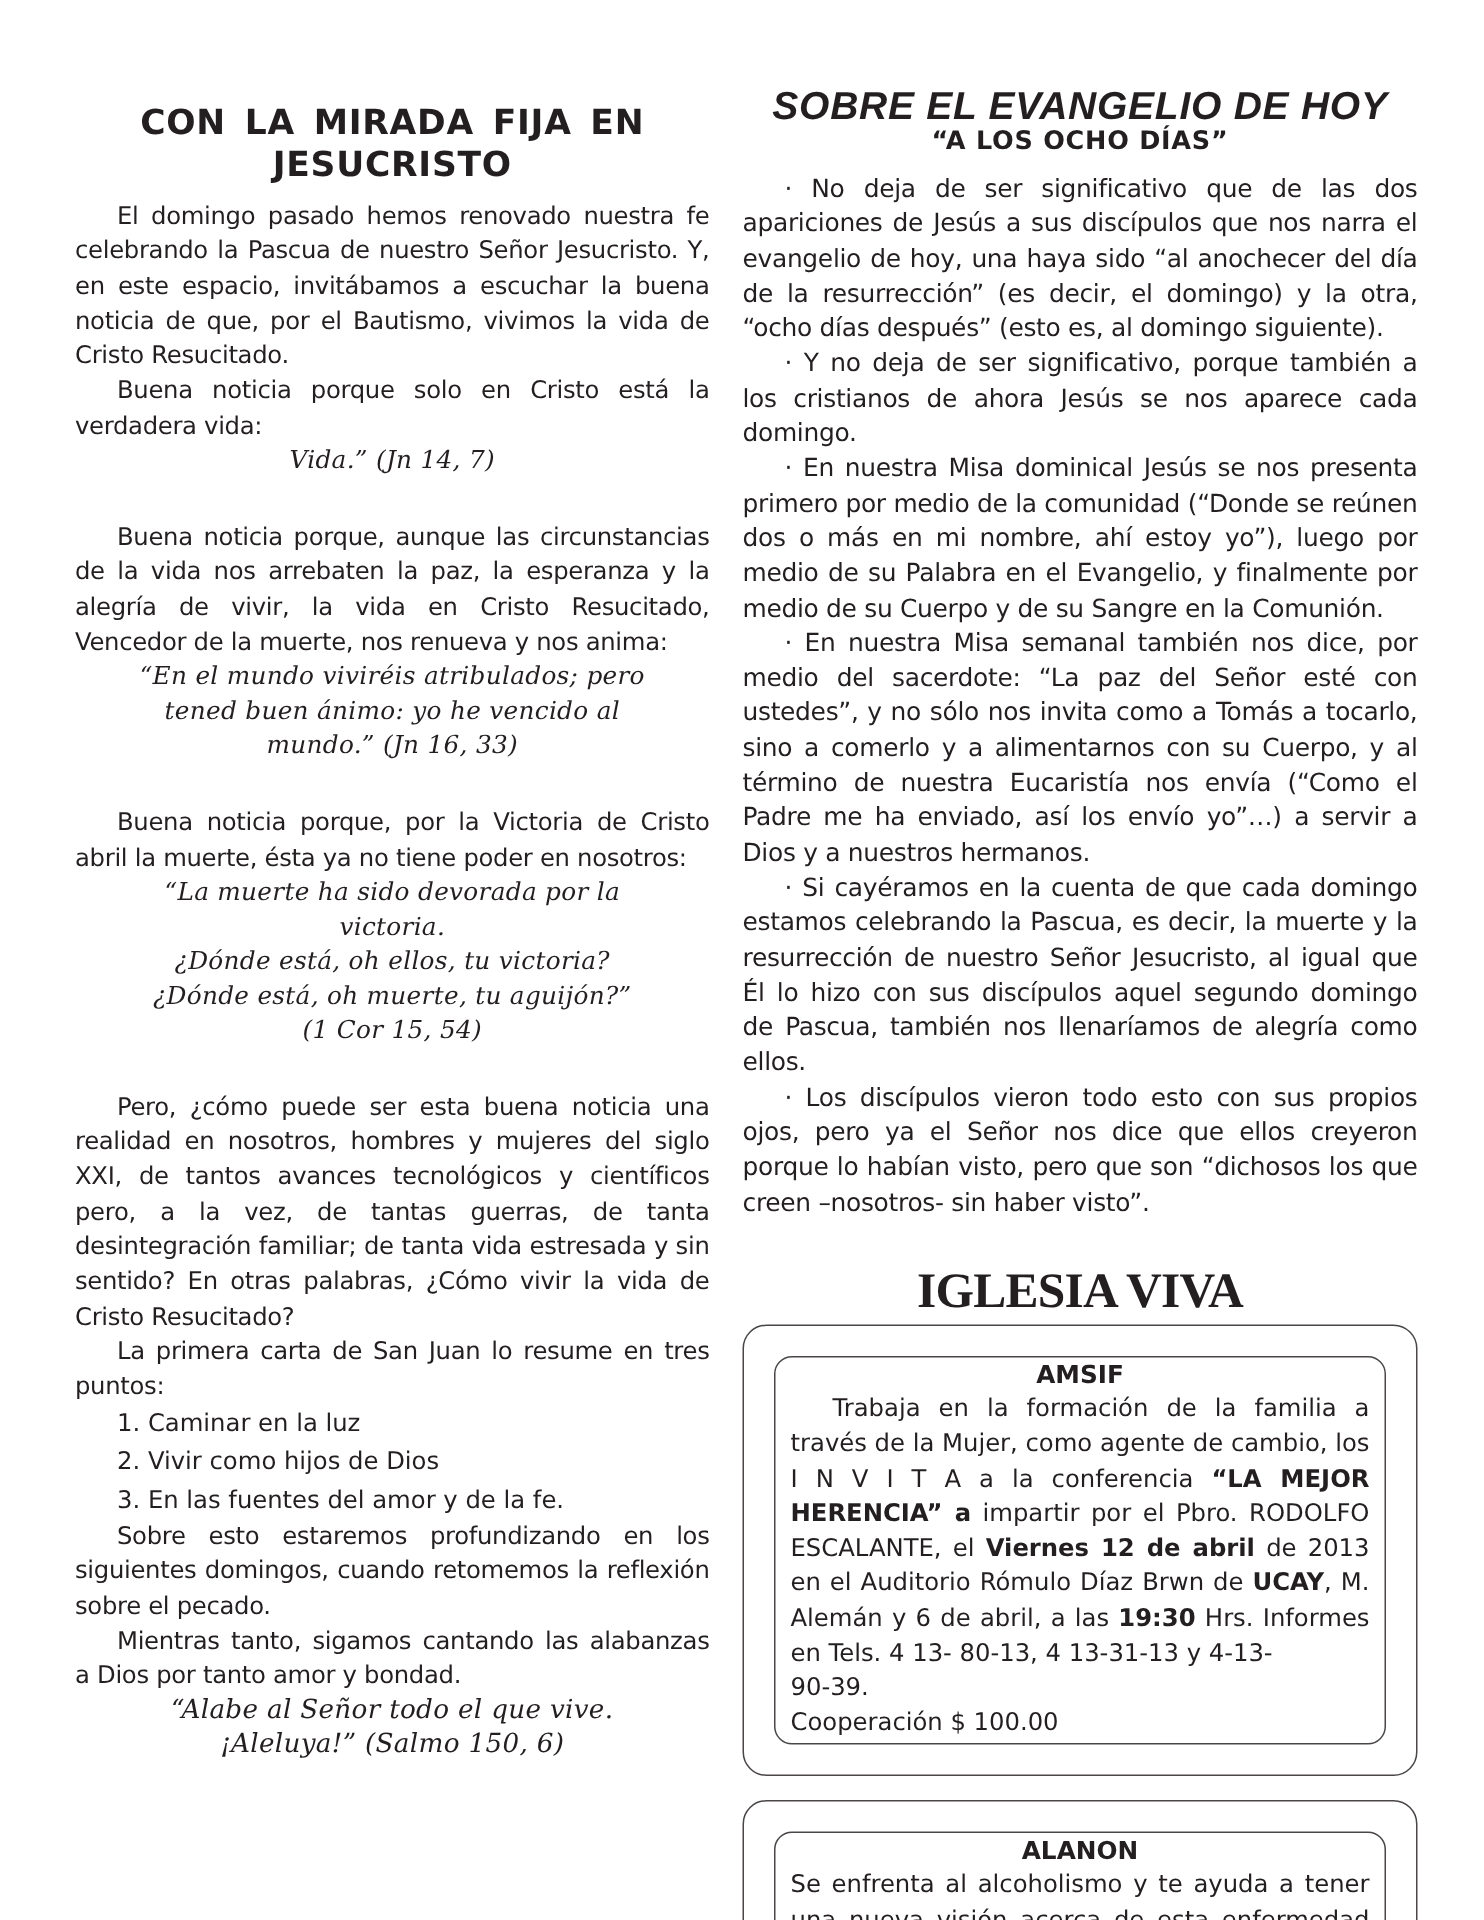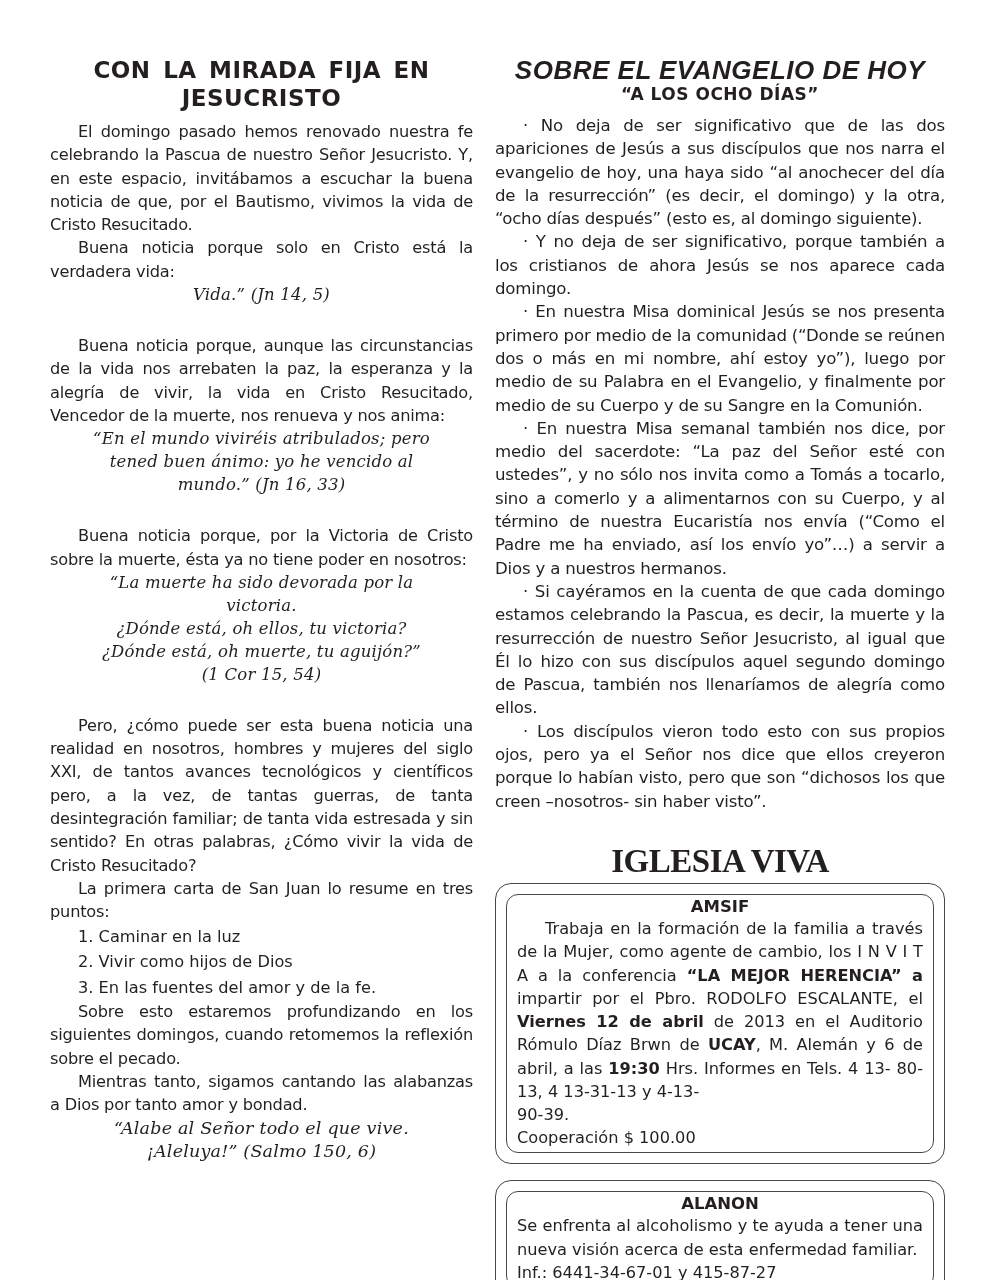--- a/index.html
+++ b/index.html
@@ -7,21 +7,21 @@
     width: 989px; height: 1280px; position: relative; overflow: hidden;
     color: #231f20;
     font-family: "DejaVu Sans", sans-serif;
   }
   .col { position: absolute; top: 56px; }
   .col-left { left: 50px; width: 423px; }
   .col-right { left: 495px; width: 450px; }
 
   .title-left {
     text-align: center; font-weight: bold; font-size: 23px; line-height: 28px;
-    letter-spacing: 0.5px; margin: 0 0 8px 0; word-spacing: 4px;
+    letter-spacing: 0.5px; margin: 12px 0 8px 0; word-spacing: 4px;
   }
   .title-right {
     text-align: center; font-weight: bold; font-style: italic;
     font-family: "Liberation Sans", sans-serif;
     font-size: 26px; line-height: 28px; letter-spacing: 0.5px; margin: 0;
   }
   .subtitle-right {
     text-align: center; font-weight: bold; font-size: 17px; line-height: 20px;
     margin: 0 0 10px 0; letter-spacing: 0.5px;
   }
@@ -42,21 +42,21 @@
   ol.points { list-style: none; margin: 0; padding: 0 0 0 28px; }
   ol.points li { font-size: 16.2px; line-height: 25.5px; }
 
   .section-title {
     text-align: center; font-family: "Liberation Serif", serif; font-weight: bold;
     font-size: 33px; line-height: 36px; margin: 30px 0 4px 0; letter-spacing: -0.5px;
   }
 
   .box {
     position: relative; border: 1.5px solid #4a4647; border-radius: 16px;
-    padding: 10px; margin: 0;
+    padding: 20px; margin: 0;
   }
   .box-inner {
     border: 1.5px solid #4a4647; border-radius: 12px;
     padding: 2px 10px 3px 10px;
   }
   .box-title { text-align: center; font-weight: bold; font-size: 16.5px; line-height: 20px; }
   .box-text {
     font-size: 16.2px; line-height: 23.3px; text-align: justify; margin: 0;
   }
   .box-text.indent { text-indent: 28px; }
@@ -69,33 +69,33 @@
 
 <div class="col col-left">
   <h1 class="title-left">
     <span>CON LA MIRADA FIJA EN</span><br>
     <span>JESUCRISTO</span>
   </h1>
 
   <p class="body">El domingo pasado hemos renovado nuestra fe celebrando la Pascua de nuestro Señor Jesucristo. Y, en este espacio, invitábamos a escuchar la buena noticia de que, por el Bautismo, vivimos la vida de Cristo Resucitado.</p>
   <p class="body">Buena noticia porque solo en Cristo está la verdadera vida:</p>
   <div class="quote">
-    <div>Vida.”  (Jn 14, 5)</div>
+    <div>Vida.”  (Jn 14, 7)</div>
   </div>
   <div class="gap"></div>
 
   <p class="body">Buena noticia porque, aunque las circunstancias de la vida nos arrebaten la paz, la esperanza y la alegría de vivir, la vida en Cristo Resucitado, Vencedor de la muerte, nos renueva y nos anima:</p>
   <div class="quote">
     <div>“En el mundo viviréis atribulados; pero</div>
     <div>tened buen ánimo: yo he vencido al</div>
     <div>mundo.” (Jn 16, 33)</div>
   </div>
   <div class="gap"></div>
 
-  <p class="body">Buena noticia porque, por la Victoria de Cristo sobre la muerte, ésta ya no tiene poder en nosotros:</p>
+  <p class="body">Buena noticia porque, por la Victoria de Cristo abril la muerte, ésta ya no tiene poder en nosotros:</p>
   <div class="quote">
     <div>“La muerte ha sido devorada por la</div>
     <div>victoria.</div>
     <div>¿Dónde está, oh ellos, tu victoria?</div>
     <div>¿Dónde está, oh muerte, tu aguijón?”</div>
     <div>(1 Cor 15, 54)</div>
   </div>
   <div class="gap"></div>
 
   <p class="body">Pero, ¿cómo puede ser esta buena noticia una realidad en nosotros, hombres y mujeres del siglo XXI, de tantos avances tecnológicos y científicos pero, a la vez, de tantas guerras, de tanta desintegración familiar; de tanta vida estresada y sin sentido? En otras palabras, ¿Cómo vivir la vida de Cristo Resucitado?</p>

